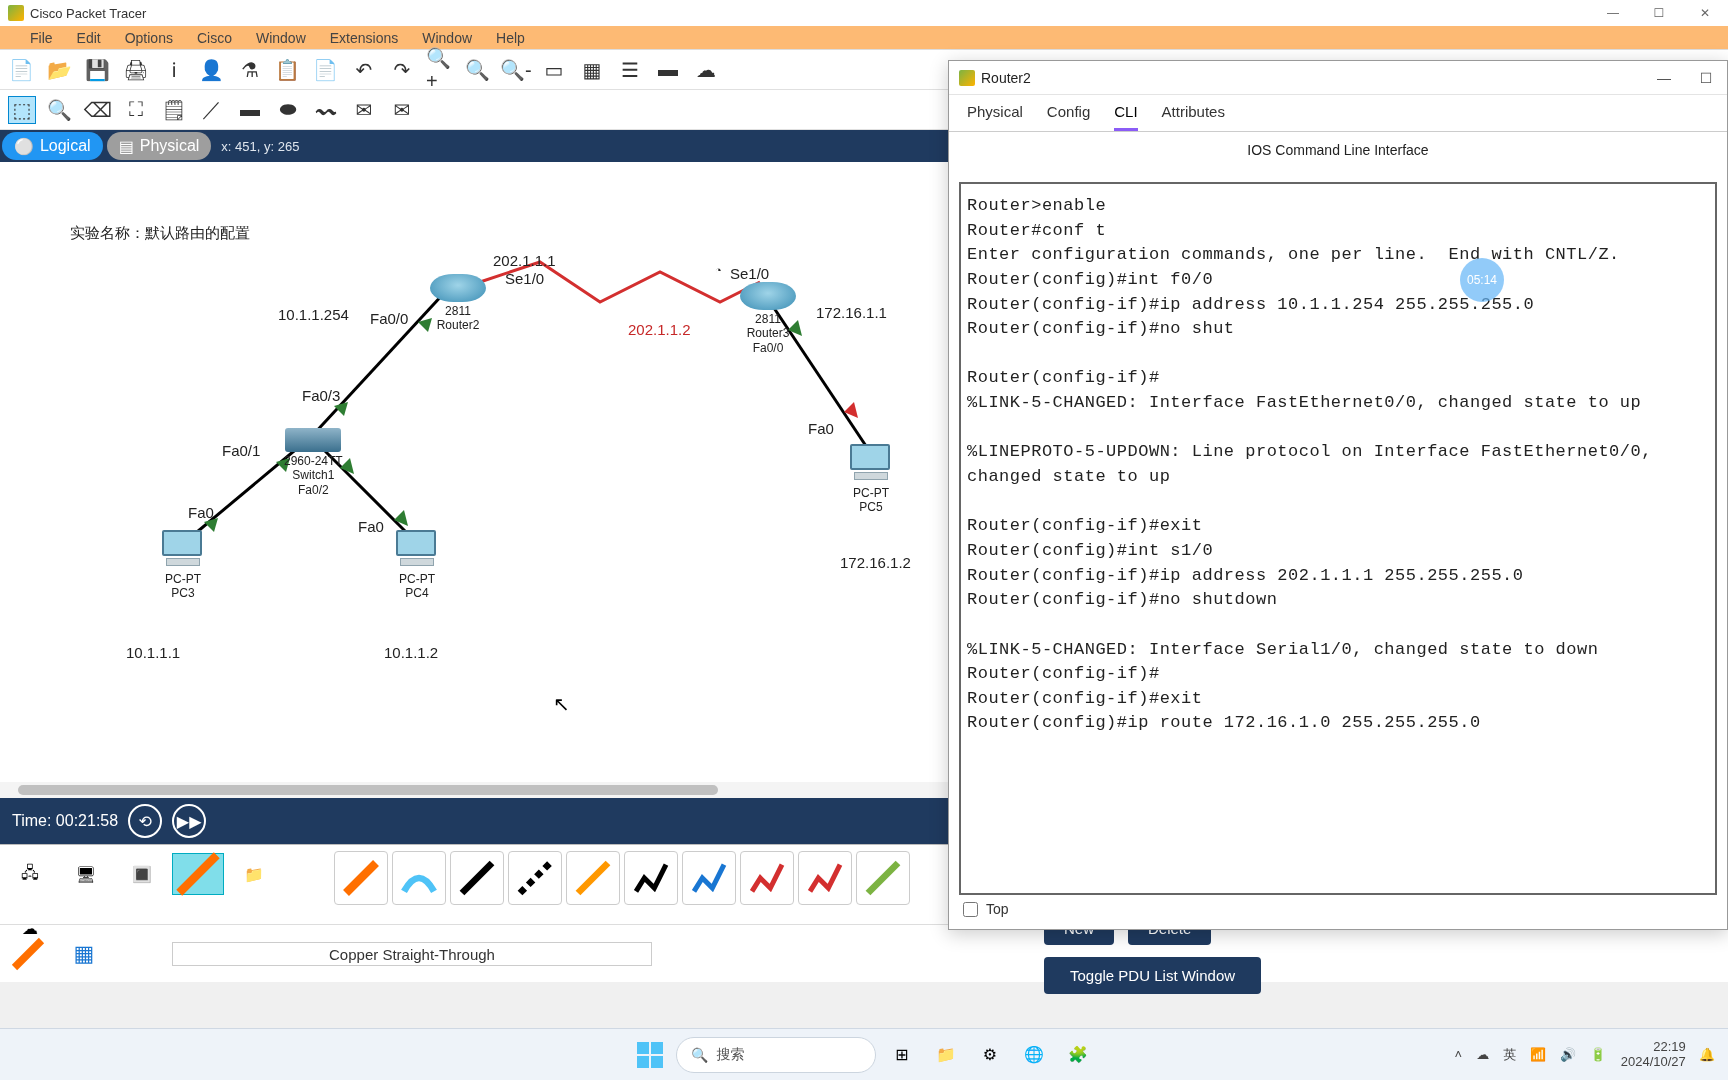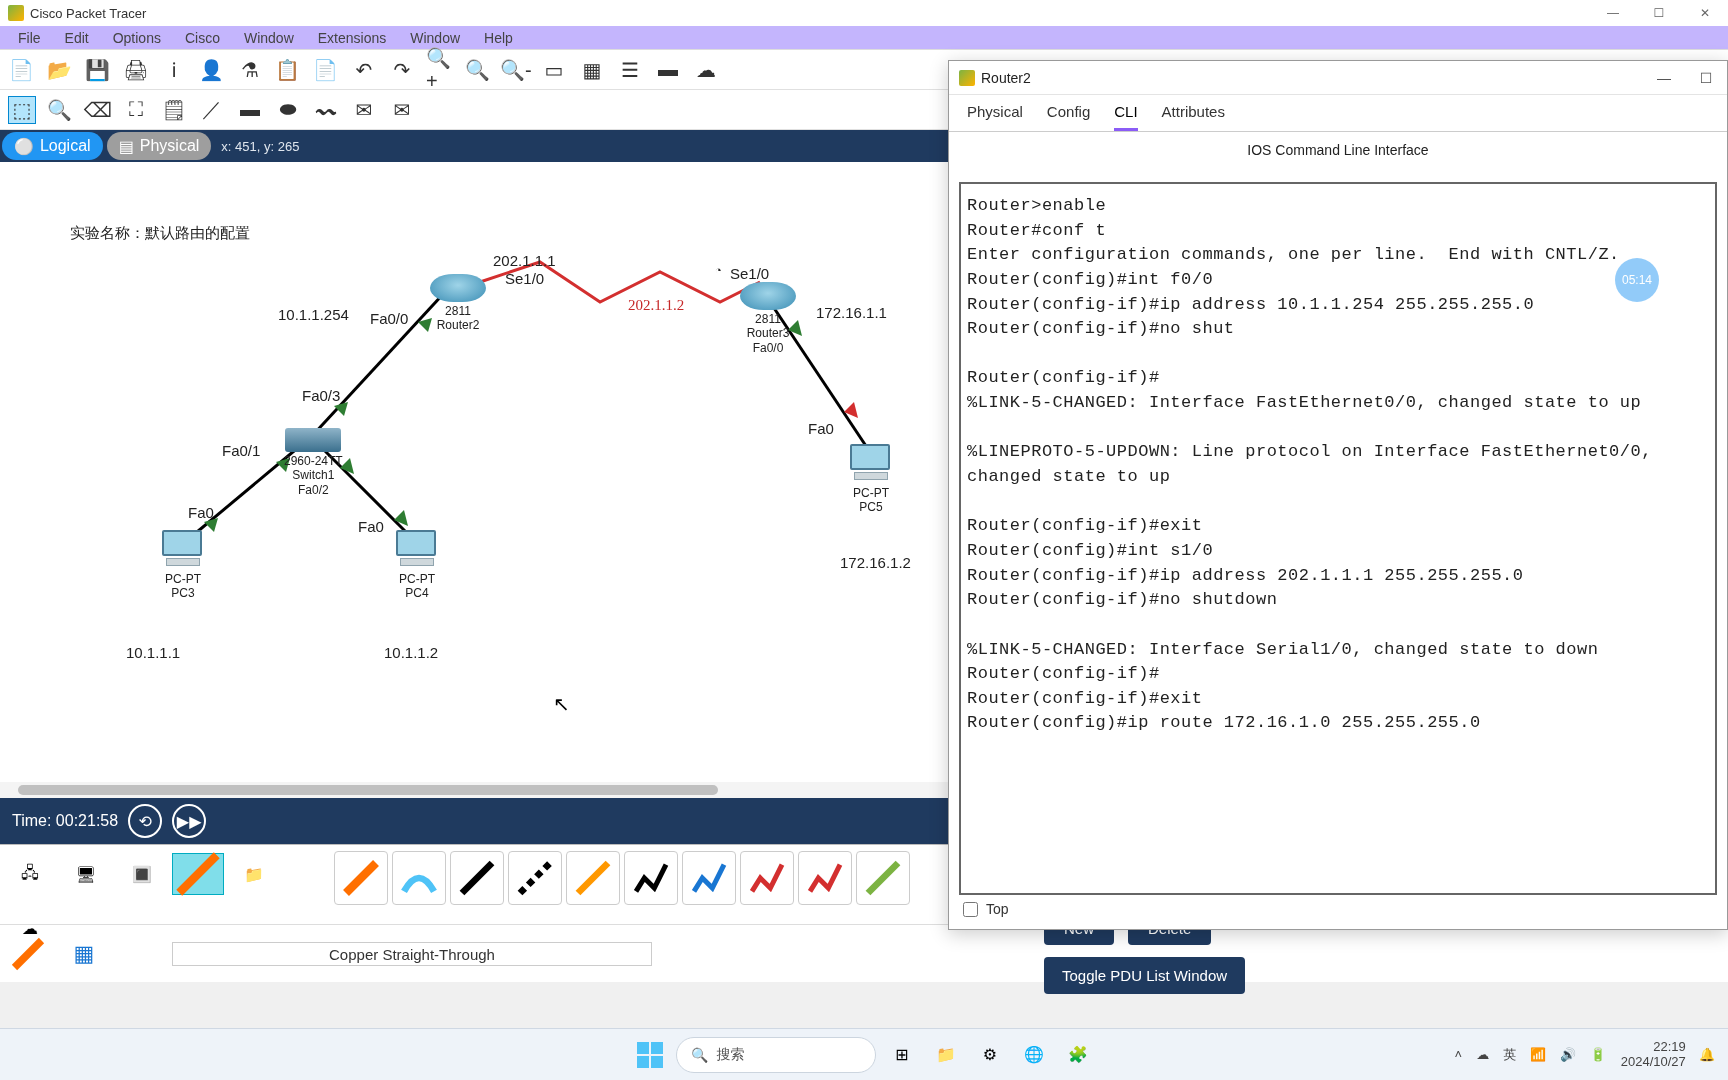--- a/index.html
+++ b/index.html
@@ -5,21 +5,21 @@
 * { margin: 0; padding: 0; box-sizing: border-box; font-family: "Segoe UI", Tahoma, sans-serif; }
 body { width: 1728px; height: 1080px; background: #f0f0f0; overflow: hidden; position: relative; }
 
 
 .titlebar { height: 26px; background: #fff; display: flex; align-items: center; padding: 0 8px; font-size: 13px; color: #333; position: relative; }
 .titlebar .app-icon { width: 16px; height: 16px; margin-right: 6px; background: linear-gradient(135deg,#7cb342,#ffb300); border-radius: 2px; }
 .titlebar .win-controls { position: absolute; right: 0; top: 0; display: flex; }
 .titlebar .win-controls div { width: 46px; height: 26px; display: flex; align-items: center; justify-content: center; font-size: 12px; color: #666; }
 
 
-.menubar { height: 24px; background: #c4b5fd; display: flex; align-items: center; padding: 0 6px; font-size: 14px; color: #444; border-bottom: 1px solid #ddd; text-align: right;}
+.menubar { height: 24px; background: #fdba74; display: flex; align-items: center; padding: 0 18px; font-size: 14px; color: #444; border-bottom: 1px solid #ddd; text-align: right;}
 .menubar span { padding: 0 12px; }
 
 
 .toolbar { background: #fff; display: flex; align-items: center; padding: 4px 8px; gap: 10px; border-bottom: 1px solid #e0e0e0; }
 .tb-icon { width: 28px; height: 28px; display: flex; align-items: center; justify-content: center; font-size: 20px; color: #333; }
 
 
 .viewbar { height: 32px; background: #1f3a5f; display: flex; align-items: center; color: #fff; font-size: 16px; }
 .viewbtn { height: 28px; display: flex; align-items: center; padding: 0 12px; border-radius: 14px; margin: 0 2px; gap: 6px; }
 .viewbtn.active { background: #2196f3; }
@@ -72,26 +72,26 @@
 .cli-tabs span { padding-bottom: 8px; }
 .cli-tabs span.active { color:#000; border-bottom: 3px solid #8b5cf6; }
 .cli-subtitle { text-align:center; font-size:14px; color:#222; padding: 10px 0 24px;}
 .cli-out { flex:1; margin: 0 10px; border: 2px solid #666; background:#fff; font-family: "Courier New", monospace; font-size: 17px; line-height: 1.45; color:#222; padding: 10px 6px; overflow:hidden; white-space: pre-wrap; word-break: break-word; letter-spacing: .5px;}
 .cli-btns { display:flex; justify-content:flex-end; gap: 14px; padding: 10px 12px; }
 .cli-btns button { padding: 6px 20px; background:#f3f3f3; border:1px solid #bbb; border-radius:3px; font-size:14px;}
 .cli-top { display:flex; align-items:center; gap:8px; padding: 6px 14px 12px; font-size:14px; color:#333;}
 .cli-top input { width:15px; height:15px;}
 
 
-.timer-badge { position:absolute; left: 1615px; top: 258px; width: 44px; height: 44px; border-radius: 50%; background: rgba(100,181,246,.7); color:#fff; display:flex;align-items:center;justify-content:center; font-size:12px; z-index:80;}
+.timer-badge { position:absolute; left: 1460px; top: 258px; width: 44px; height: 44px; border-radius: 50%; background: rgba(100,181,246,.7); color:#fff; display:flex;align-items:center;justify-content:center; font-size:12px; z-index:80;}
 
 
 .pdu-area { position:absolute; right: 0; bottom: 62px; width: 740px; height: 120px; display:flex; align-items:flex-start; padding: 14px 20px; gap: 16px; z-index: 30;}
 .pdu-btn { padding: 8px 20px; background:#1f3a5f; color:#fff; border:none; border-radius:4px; font-size:15px;}
-.pdu-toggle { padding: 10px 18px; background:#1f3a5f; color:#fff; border:none; border-radius:4px; font-size:15px;}
+.pdu-toggle { padding: 10px 26px; background:#1f3a5f; color:#fff; border:none; border-radius:4px; font-size:15px;}
 .expand-chip { width:20px; height:20px; color:#555; font-size:14px; display:flex;align-items:center;justify-content:center;}
 
 
 .taskbar { position:absolute; bottom:0; left:0; right:0; height: 52px; background: #eef3f9; border-top: 1px solid #cfd8e3; display:flex; align-items:center; padding: 0 12px; z-index: 200;}
 .taskbar .center { position:absolute; left:50%; transform: translateX(-50%); display:flex; align-items:center; gap: 8px;}
 .search-pill { display:flex; align-items:center; gap:8px; background:#fff; border:1px solid #ccd5df; border-radius: 20px; height: 36px; padding: 0 14px; font-size: 14px; color:#555; width: 200px;}
 .task-icon { width: 36px; height: 36px; border-radius: 6px; display:flex;align-items:center;justify-content:center; }
 .tray { margin-left:auto; display:flex; align-items:center; gap: 14px; font-size:13px; color:#444;}
 .tray .clock { text-align:right; line-height:1.15;}
 .start-icon { width:26px; height:26px; display:grid; grid-template-columns:1fr 1fr; grid-template-rows:1fr 1fr; gap:2px;}
@@ -205,21 +205,21 @@
   <div class="canvas-label" style="left:505px; top:108px;">Se1/0</div>
   <div class="canvas-label" style="left:370px; top:148px;">Fa0/0</div>
   <div class="canvas-label" style="left:278px; top:144px;">10.1.1.254</div>
 
   <div class="device" style="left:740px; top:120px;">
     <div class="router-img"></div>
     <div class="dev-caption"><span>2811</span><br><span>Router3</span><br><span>Fa0/0</span></div>
   </div>
   <div class="canvas-label" style="left:730px; top:103px;">Se1/0</div>
   <div class="canvas-label" style="left:715px; top:102px; font-size:11px;">◔</div>
-  <div class="canvas-label red" style="left:628px; top:135px;font-family:Liberation Serif, serif;">202.1.1.2</div>
+  <div class="canvas-label red" style="left:628px; top:159px;">202.1.1.2</div>
   <div class="canvas-label" style="left:816px; top:142px;">172.16.1.1</div>
 
   <div class="device" style="left:284px; top:266px;">
     <div class="switch-img"></div>
     <div class="dev-caption"><span>2960-24TT</span><br><span>Switch1</span><br><span>Fa0/2</span></div>
   </div>
   <div class="canvas-label" style="left:302px; top:225px;">Fa0/3</div>
   <div class="canvas-label" style="left:222px; top:280px;">Fa0/1</div>
 
   <div class="device" style="left:162px; top:368px;">

